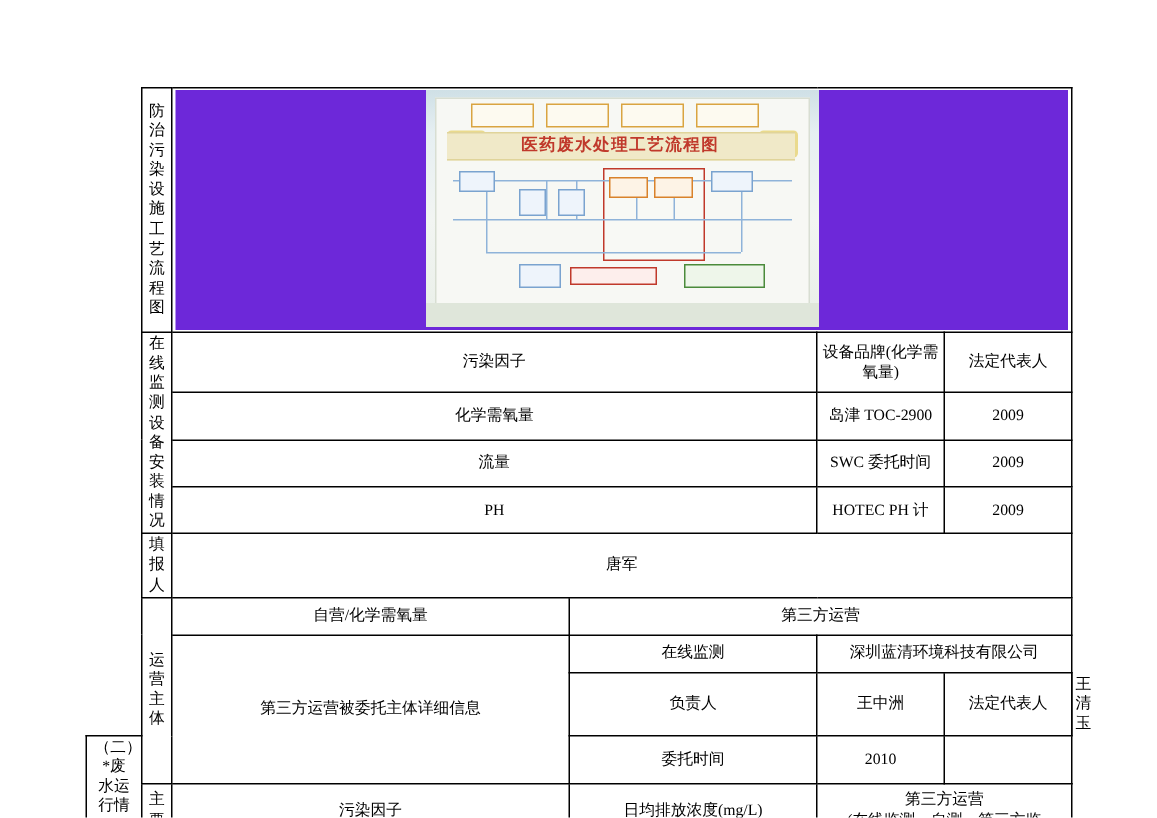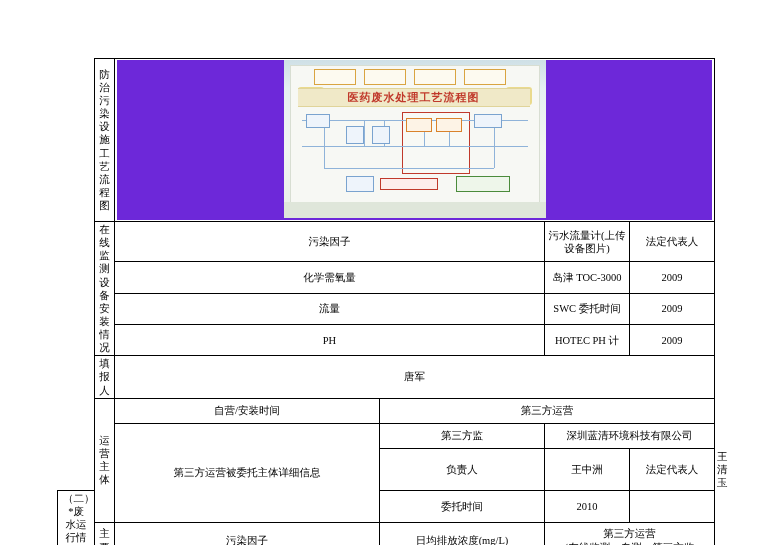--- a/index.html
+++ b/index.html
@@ -234,27 +234,27 @@
           </div>
         </div>
       </td>
     </tr>
 
     <tr>
       <td class="vlabel" rowspan="4">
             <span class="vtext">在线监测设备安装情况</span>
           </td>
       <td colspan="4" style="height:28px">污染因子</td>
-      <td>污水流量计(上传设备图片)</td>
+      <td>设备品牌(化学需氧量)</td>
       <td>法定代表人</td>
     </tr>
 
     <tr>
       <td colspan="4" style="height:21px">化学需氧量</td>
-      <td>岛津 TOC-3000</td>
+      <td>岛津 TOC-2900</td>
       <td>2009</td>
     </tr>
 
     <tr>
       <td colspan="4" style="height:21px">流量</td>
       <td>SWC 委托时间</td>
       <td>2009</td>
     </tr>
 
     <tr>
@@ -267,27 +267,27 @@
       <td class="vlabel">
             <span class="vtext">填报人</span>
           </td>
       <td colspan="6" style="height:34px">唐军</td>
     </tr>
 
     <tr>
       <td class="vlabel" rowspan="4">
             <span class="vtext">运营主体</span>
           </td>
-      <td colspan="2" style="height:22px">自营/安装时间</td>
+      <td colspan="2" style="height:22px">自营/化学需氧量</td>
       <td colspan="4">第三方运营</td>
     </tr>
 
     <tr>
       <td colspan="2" rowspan="3">第三方运营被委托主体详细信息</td>
-      <td colspan="2" style="height:22px">第三方监</td>
+      <td colspan="2" style="height:22px">在线监测</td>
       <td colspan="2">深圳蓝清环境科技有限公司</td>
     </tr>
 
     <tr>
       <td rowspan="1" style="border:none;background:#ffffff"></td>
       <td colspan="2" style="height:22px">负责人</td>
       <td>王中洲</td>
       <td>法定代表人</td>
       <td>王清玉</td>
     </tr>

